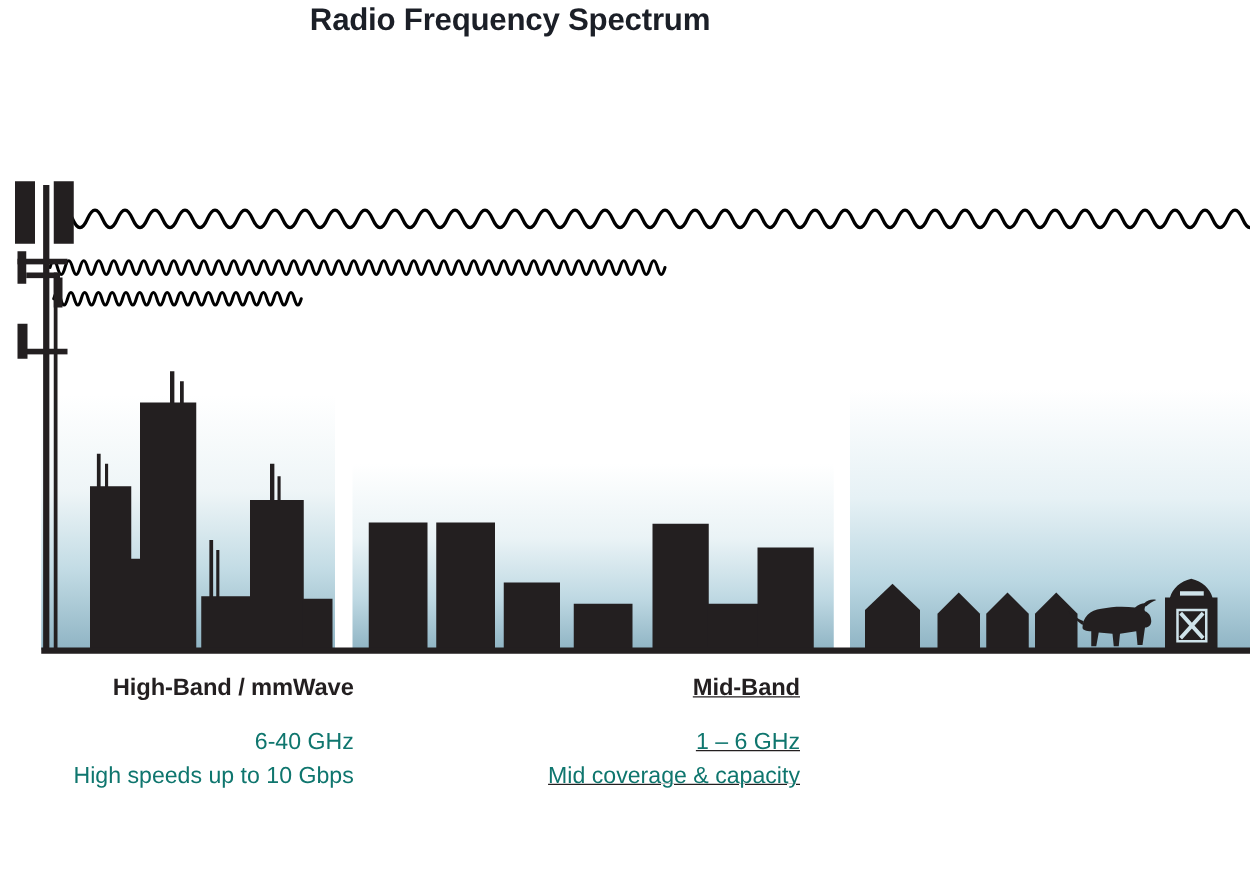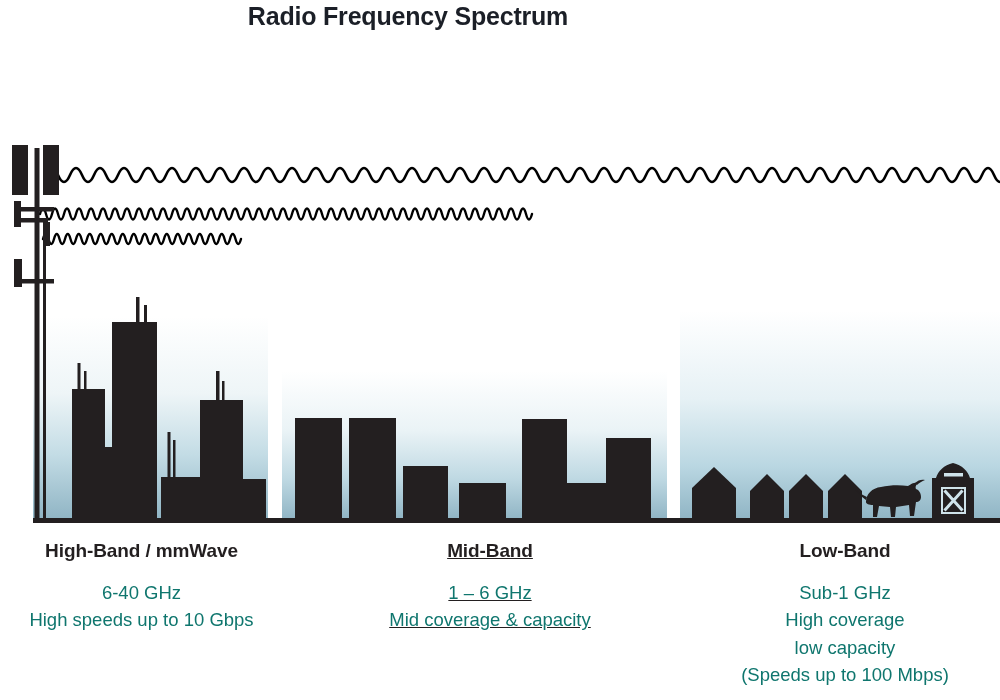--- a/index.html
+++ b/index.html
@@ -43,21 +43,21 @@
   .band-labels {
     position: absolute;
     left: 0;
     top: 540px;
     width: 1000px;
     height: 160px;
   }
   .band {
     position: absolute;
     top: 0;
-    text-align: center;
+    text-align: right;
   }
   .band-title {
     font-size: 19px;
     font-weight: bold;
     color: #231f20;
     letter-spacing: -0.1px;
     white-space: nowrap;
   }
   .band-lines {
     margin-top: 17px;
@@ -234,24 +234,15 @@
     </div>
 
     <div class="band" id="band-mid">
       <div class="band-title">Mid-Band</div>
       <div class="band-lines">
         <div>1 – 6 GHz</div>
         <div>Mid coverage &amp; capacity</div>
       </div>
     </div>
 
-    <div class="band" id="band-low">
-      <div class="band-title">Low-Band</div>
-      <div class="band-lines">
-        <div>Sub-1 GHz</div>
-        <div>High coverage</div>
-        <div>low capacity</div>
-        <div>(Speeds up to 100 Mbps)</div>
-      </div>
-    </div>
 
   </div>
 </div>
 
 </body></html>

